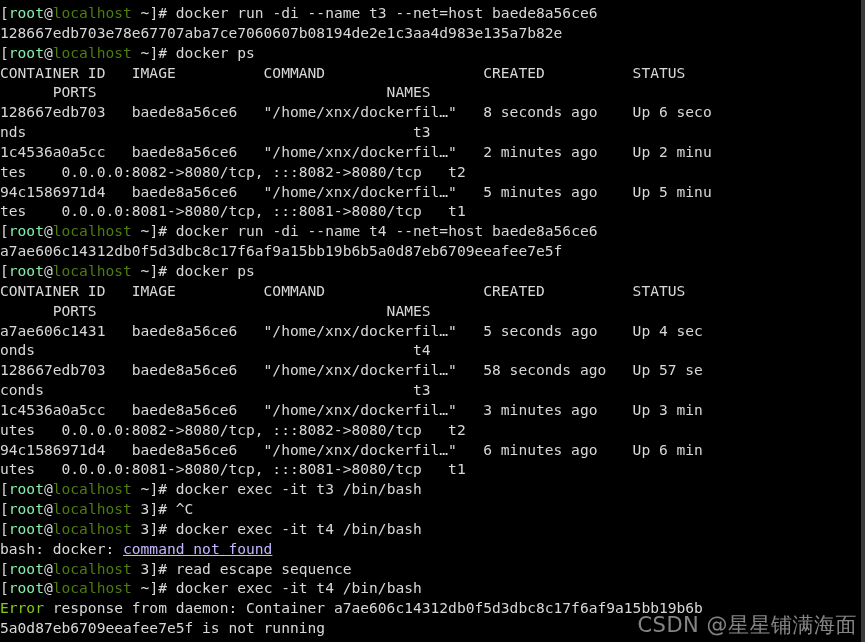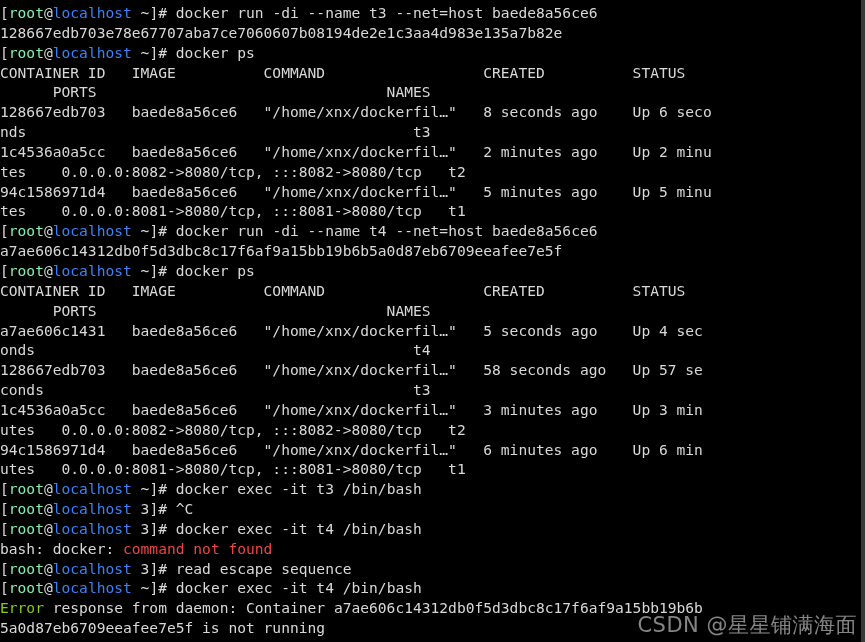--- a/index.html
+++ b/index.html
@@ -28,23 +28,23 @@
     white-space: pre;
   }
   .row {
     height: 19.85px;
     white-space: pre;
     overflow: hidden;
   }
   
   .c-default { color: #d8d8d8; }
   .c-user    { color: #86efac; }   
-  .c-host    { color: #3b82f6; }   
+  .c-host    { color: #4d7c0f; }   
   .c-red     { color: #84cc16; }   
-  .c-yellow  { color: #ef4444; }
+  .c-yellow  { color: #c4b5fd; text-decoration: underline; }
 
   #watermark {
     position: absolute;
     right: 8px;
     bottom: 6px;
     font-family: "DejaVu Sans", "Liberation Sans", sans-serif;
     font-size: 21px;
     color: rgba(228, 228, 228, 0.58);
     letter-spacing: 0.5px;
     white-space: nowrap;

